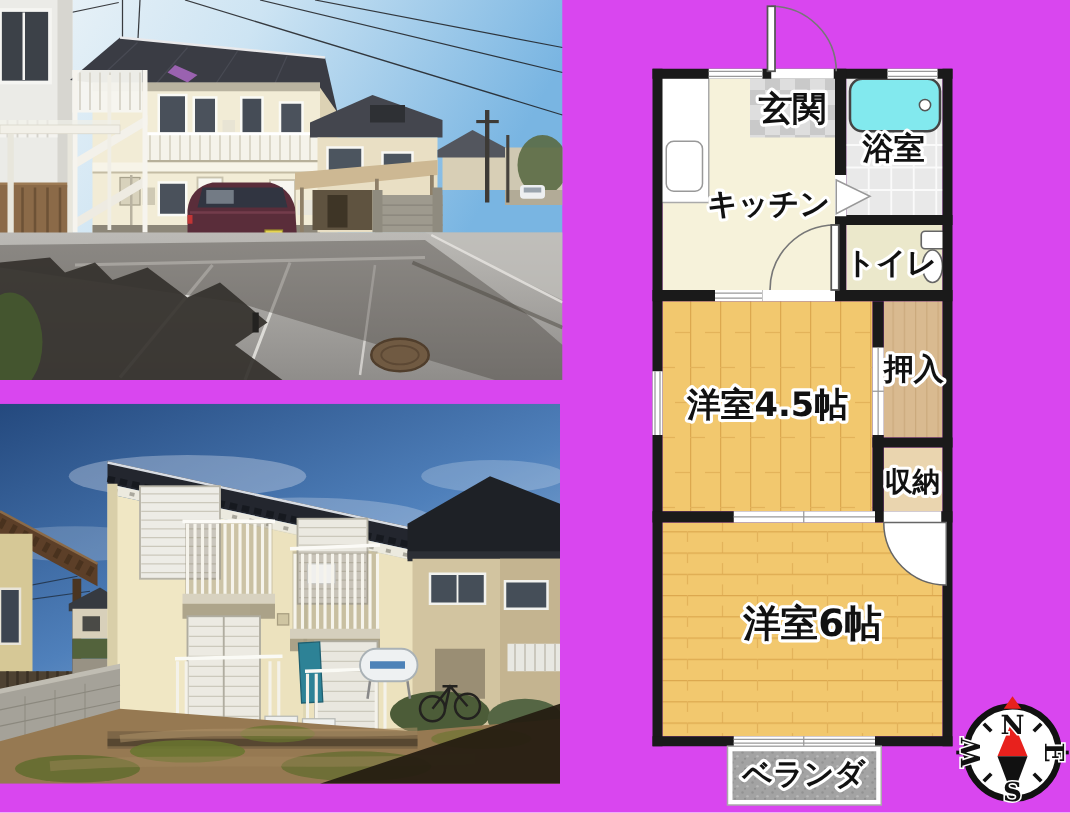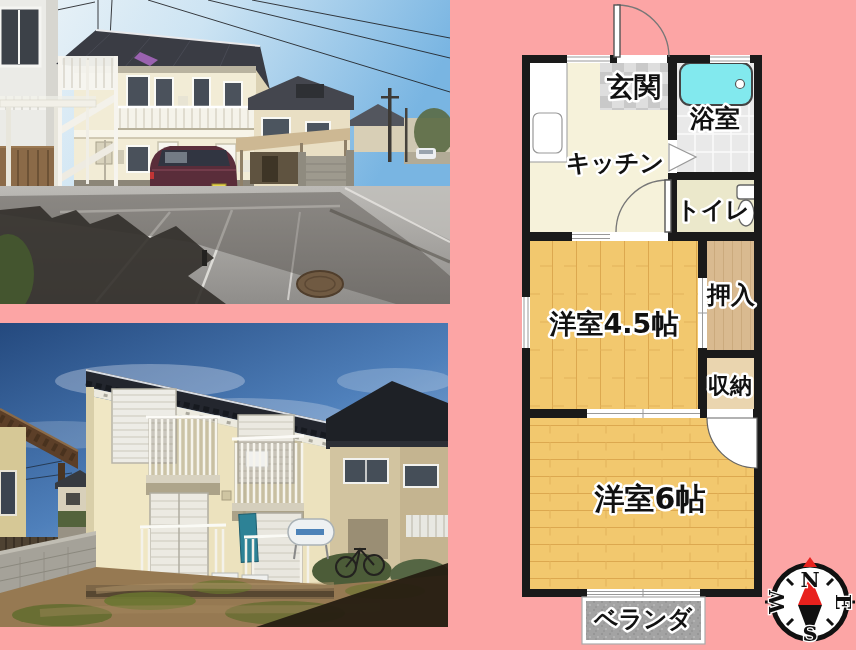--- a/index.html
+++ b/index.html
@@ -1,16 +1,16 @@
 <!DOCTYPE html>
 <html><head>
 <meta charset="utf-8">
 <style>
   html,body{margin:0;padding:0;background:#fff;}
-  #stage{position:relative;width:856px;height:650px;background:#fca5a5;overflow:hidden;
+  #stage{position:relative;width:856px;height:650px;background:#d946ef;overflow:hidden;
          font-family:"DejaVu Sans",sans-serif;}
   .abs{position:absolute;}
   svg{display:block;}
   .fp-label{font-weight:bold;fill:#111;stroke:#ffffff;stroke-width:5px;
             paint-order:stroke;stroke-linejoin:round;text-anchor:middle;
             font-family:"DejaVu Sans",sans-serif;}
   .compass-letter{font-weight:bold;fill:#111;stroke:#fff;stroke-width:2.5px;
             paint-order:stroke;text-anchor:middle;
             font-family:"DejaVu Serif","Liberation Serif",serif;}
 </style>

